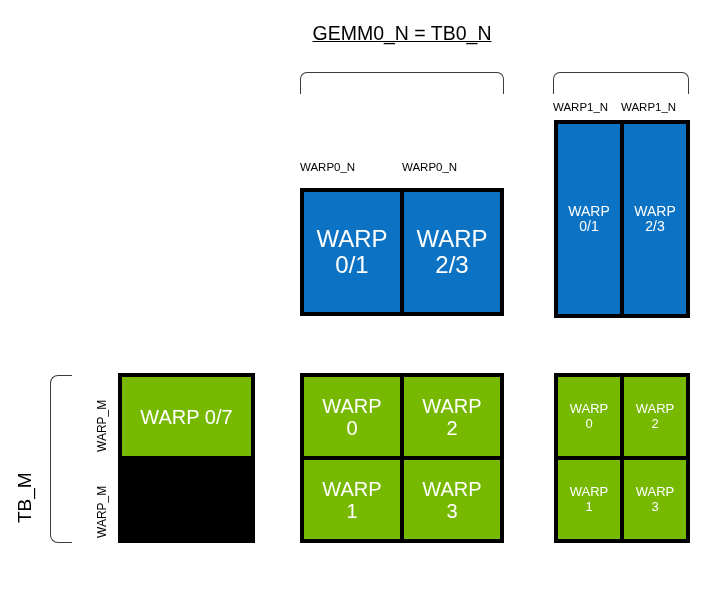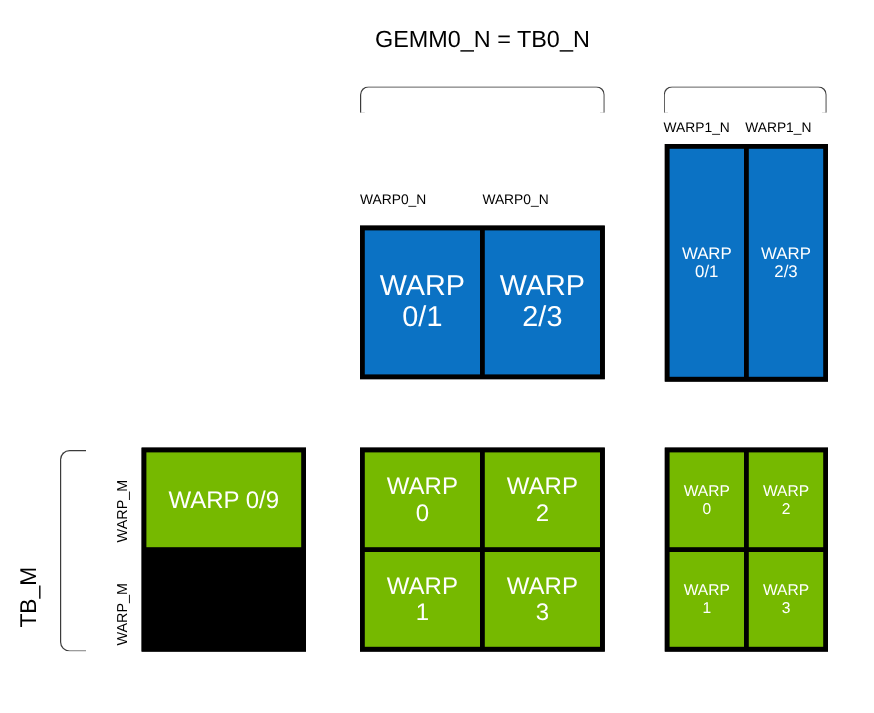--- a/index.html
+++ b/index.html
@@ -91,21 +91,21 @@
   .t-lg  { font-size: 24px; }
   .t-md  { font-size: 20px; }
   .t-sm  { font-size: 14px; }
   .t-xs  { font-size: 13px; }
 </style>
 </head>
 <body>
 
 <div id="canvas">
 
-  <div class="abs heading" style="left:296px; top:22px; width:212px;">GEMM0_N = TB0_N</div>
+  <div class="abs heading" style="left:296px; top:22px; width:212px;text-decoration:underline;">GEMM0_N = TB0_N</div>
 
 
   <div class="abs hbracket" style="left:300px; top:72px; width:204px; height:22px;"></div>
 
   <div class="abs hbracket" style="left:553px; top:72px; width:136px; height:22px;"></div>
 
   <div class="abs small-label" style="left:300px; top:161px; width:102px;">WARP0_N</div>
   <div class="abs small-label" style="left:402px; top:161px; width:102px;">WARP0_N</div>
 
   <div class="abs blockgrid" style="left:300px; top:188px; width:204px; height:128px;
@@ -130,21 +130,21 @@
   <div class="abs rot-label big" style="left:14px; top:523px;">TB_M</div>
 
   <div class="abs vbracket" style="left:50px; top:375px; width:22px; height:168px;"></div>
 
   <div class="abs rot-label" style="left:95px; top:452px;">WARP_M</div>
 
   <div class="abs rot-label" style="left:95px; top:538px;">WARP_M</div>
 
   <div class="abs blockgrid" style="left:118px; top:373px; width:137px; height:170px;
               grid-template-columns: 1fr; grid-template-rows: 1fr 1fr; gap:4px;">
-    <div class="cell green t-md">WARP 0/9</div>
+    <div class="cell green t-md">WARP 0/7</div>
   </div>
 
   <div class="abs blockgrid" style="left:300px; top:373px; width:204px; height:170px;
               grid-template-columns: 1fr 1fr; grid-template-rows: 1fr 1fr; gap:4px;">
     <div class="cell green t-md">WARP
 0</div>
     <div class="cell green t-md">WARP
 2</div>
     <div class="cell green t-md">WARP
 1</div>

